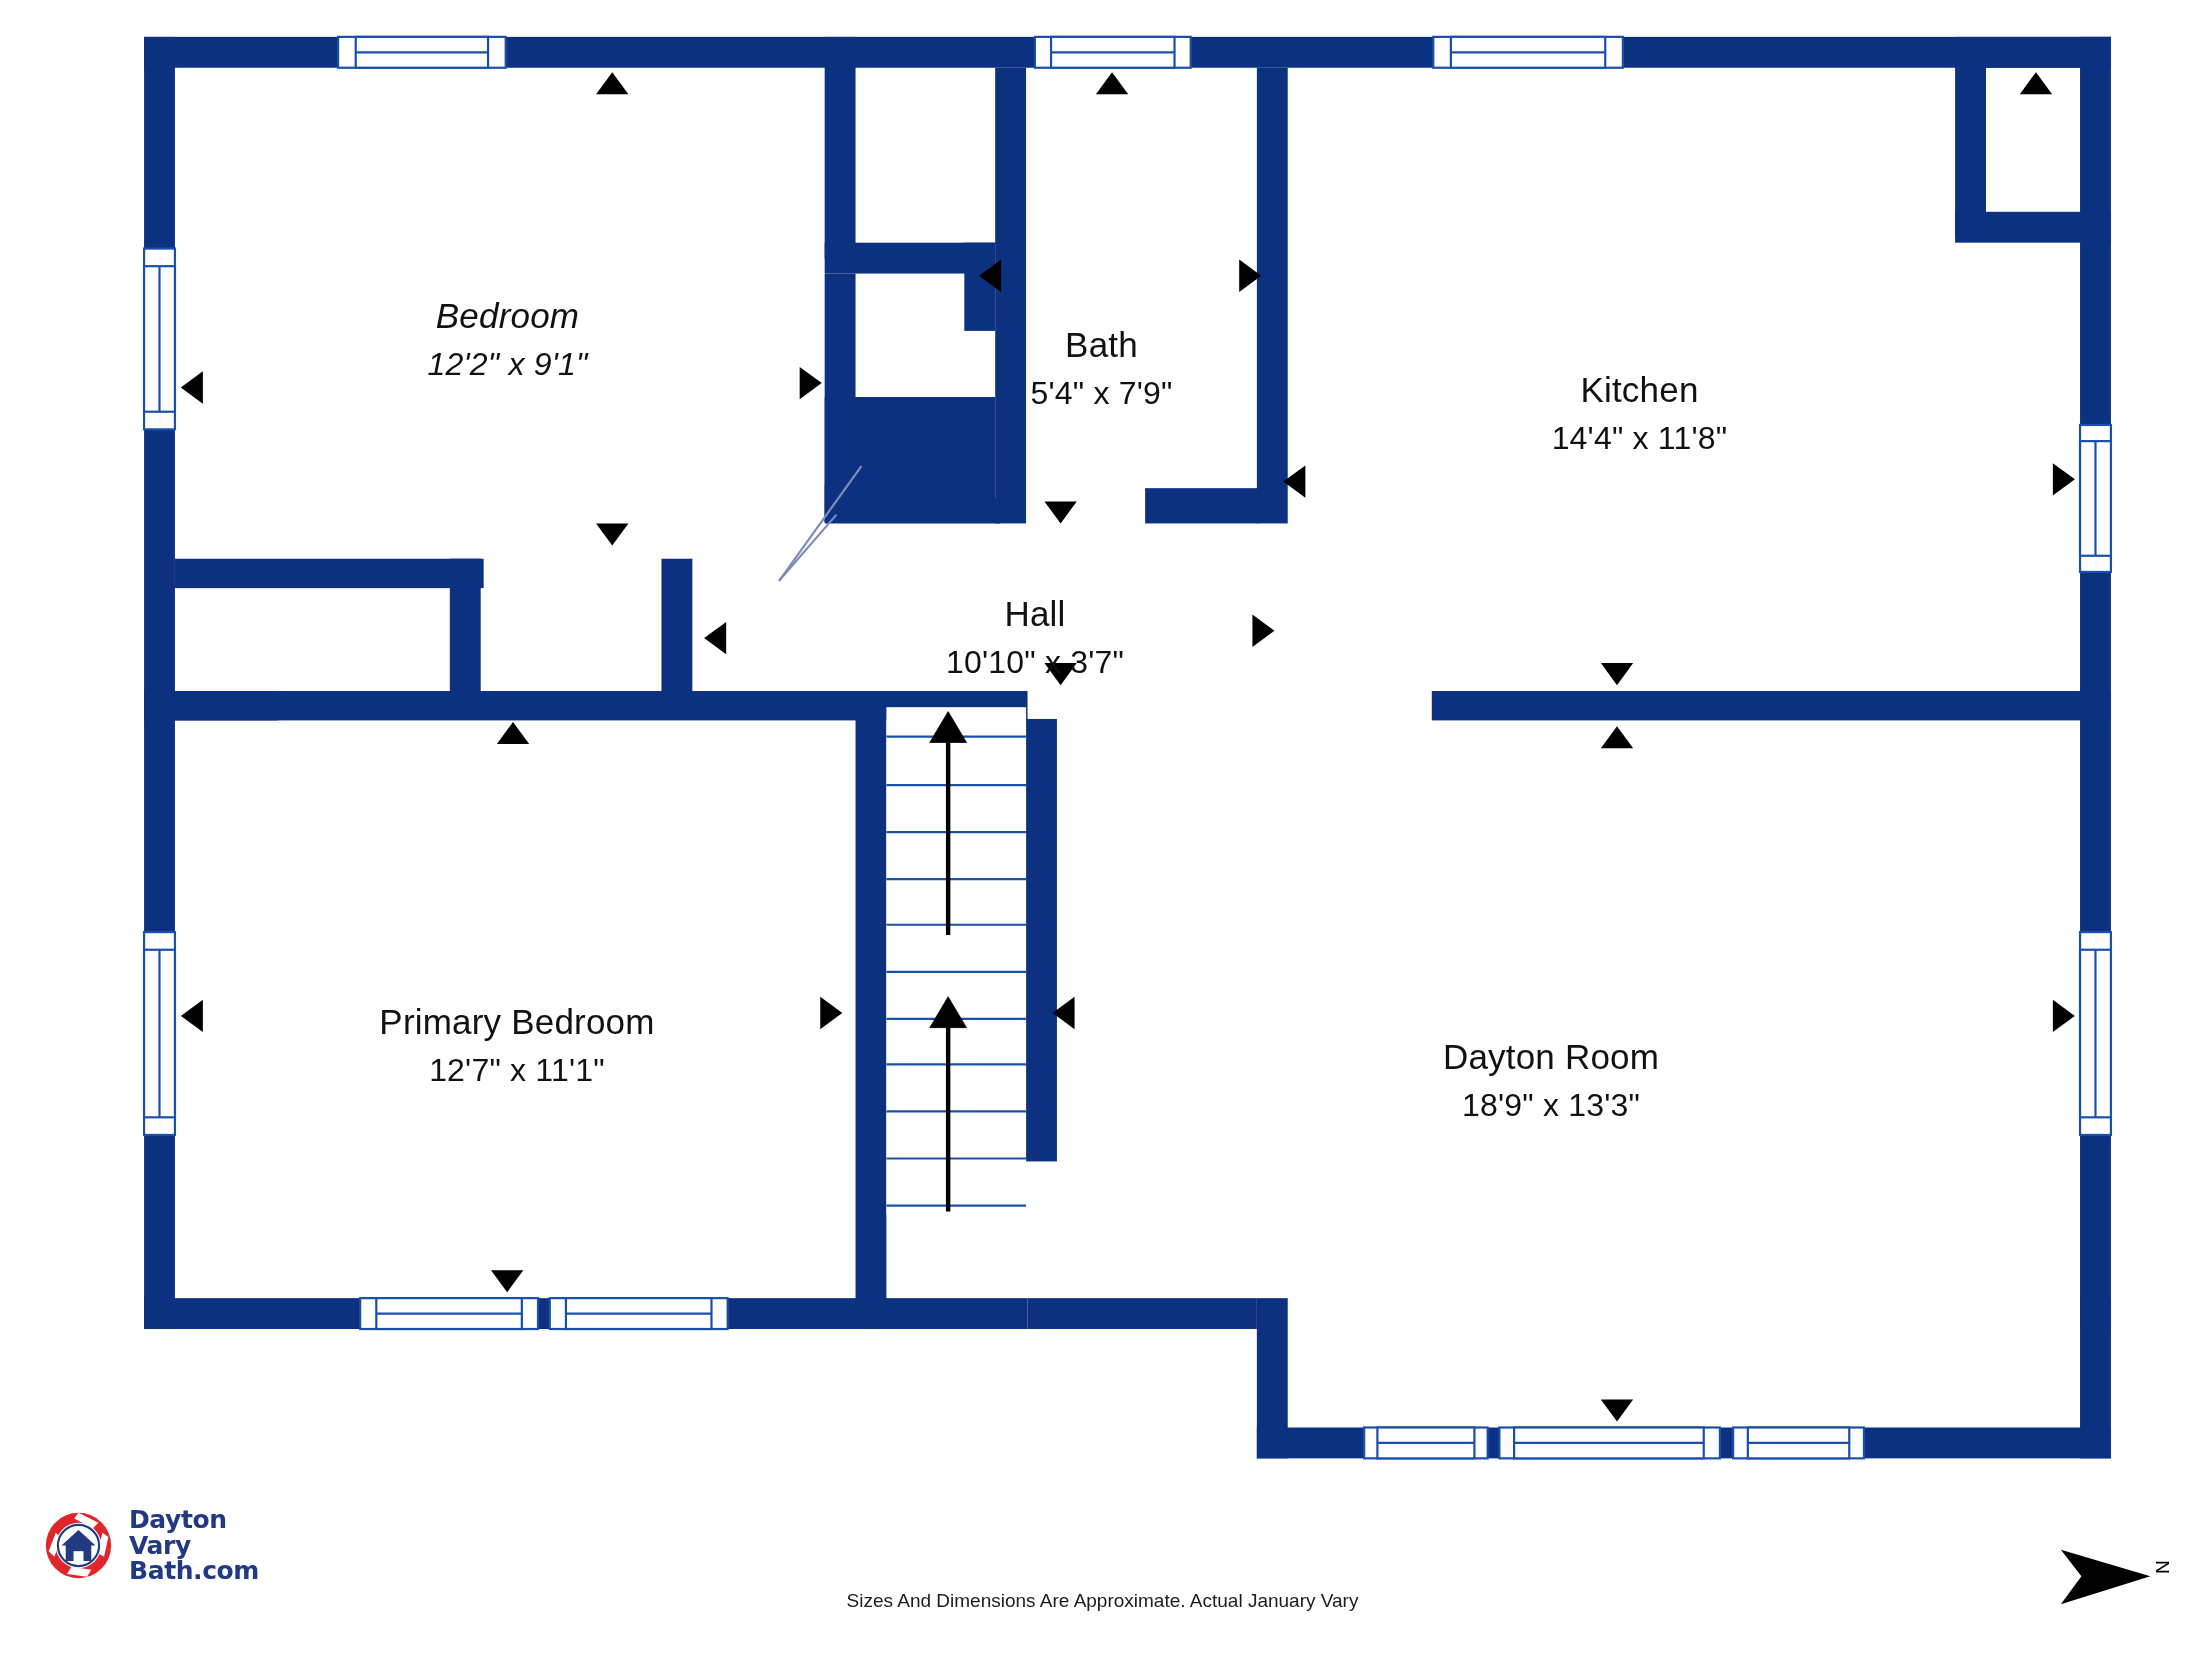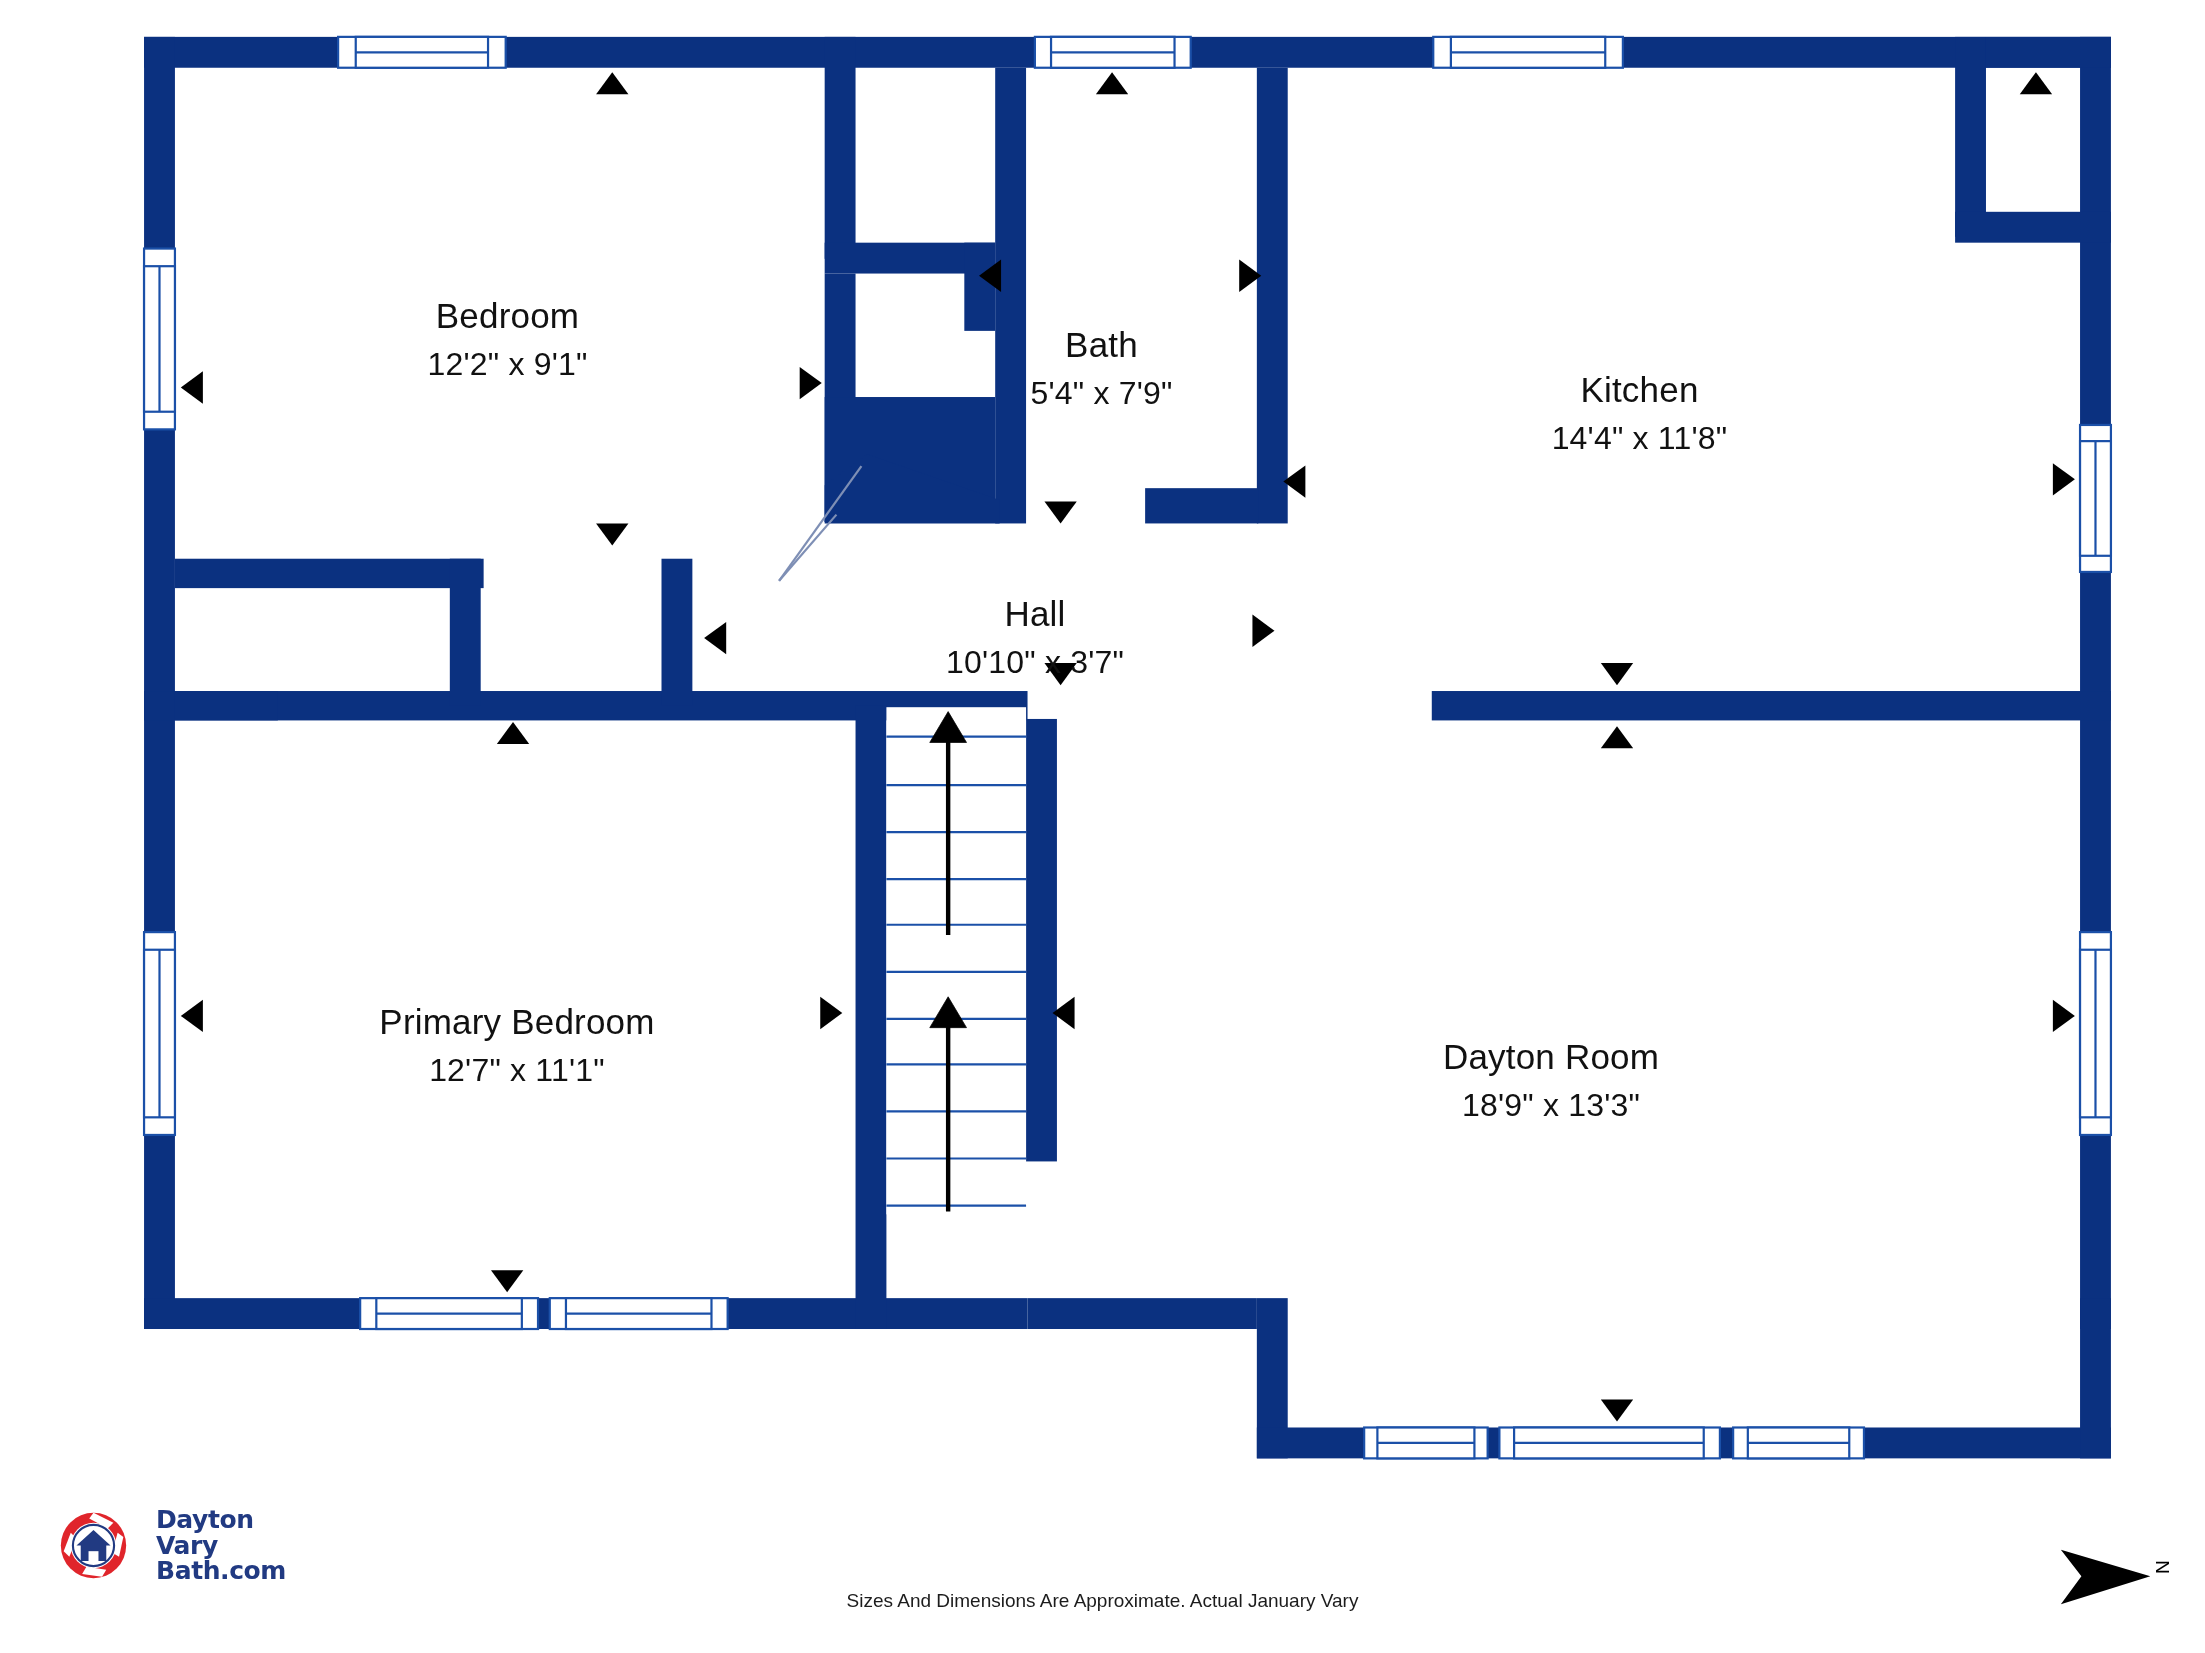--- a/index.html
+++ b/index.html
@@ -36,25 +36,25 @@
   }
   .room-label .rl-dims {
     display: block;
     font-size: 32px;
     letter-spacing: 0.2px;
     margin-top: 5.1px;
   }
   
   #brand {
     position: absolute;
-    left: 58px;
+    left: 43px;
     top: 1507px;
     display: flex;
     align-items: center;
-    gap: 27px;
+    gap: 15px;
   }
   #brand-mark {
     width: 71px;
     height: 71px;
     flex: 0 0 auto;
   }
   #brand-text {
     font-family: "DejaVu Sans", sans-serif;
     font-weight: bold;
     font-size: 25px;
@@ -261,21 +261,21 @@
     <polygon points="246,1382 276,1360 276,1404"></polygon>
     <polygon points="1146,1378 1116,1356 1116,1400"></polygon>
     <polygon points="1432,1378 1462,1356 1462,1400"></polygon>
     <polygon points="2823,1382 2793,1360 2793,1404"></polygon>
 
     <polygon points="690,1758 668,1728 712,1728"></polygon>
     <polygon points="2200,1934 2178,1904 2222,1904"></polygon>
   </g>
 </svg>
 
-<div class="room-label" id="label-bedroom" style="left:309px; top:294px; width:397px;">
+<div class="room-label" id="label-bedroom" style="left:309px; top:294px; width:397px;font-style:italic;">
   <span class="rl-name">Bedroom</span>
   <span class="rl-dims">12'2" x 9'1"</span>
 </div>
 
 <div class="room-label" id="label-bath" style="left:925px; top:323px; width:353px;">
   <span class="rl-name">Bath</span>
   <span class="rl-dims">5'4" x 7'9"</span>
 </div>
 
 <div class="room-label" id="label-kitchen" style="left:1441px; top:368px; width:397px;text-align:center;">

